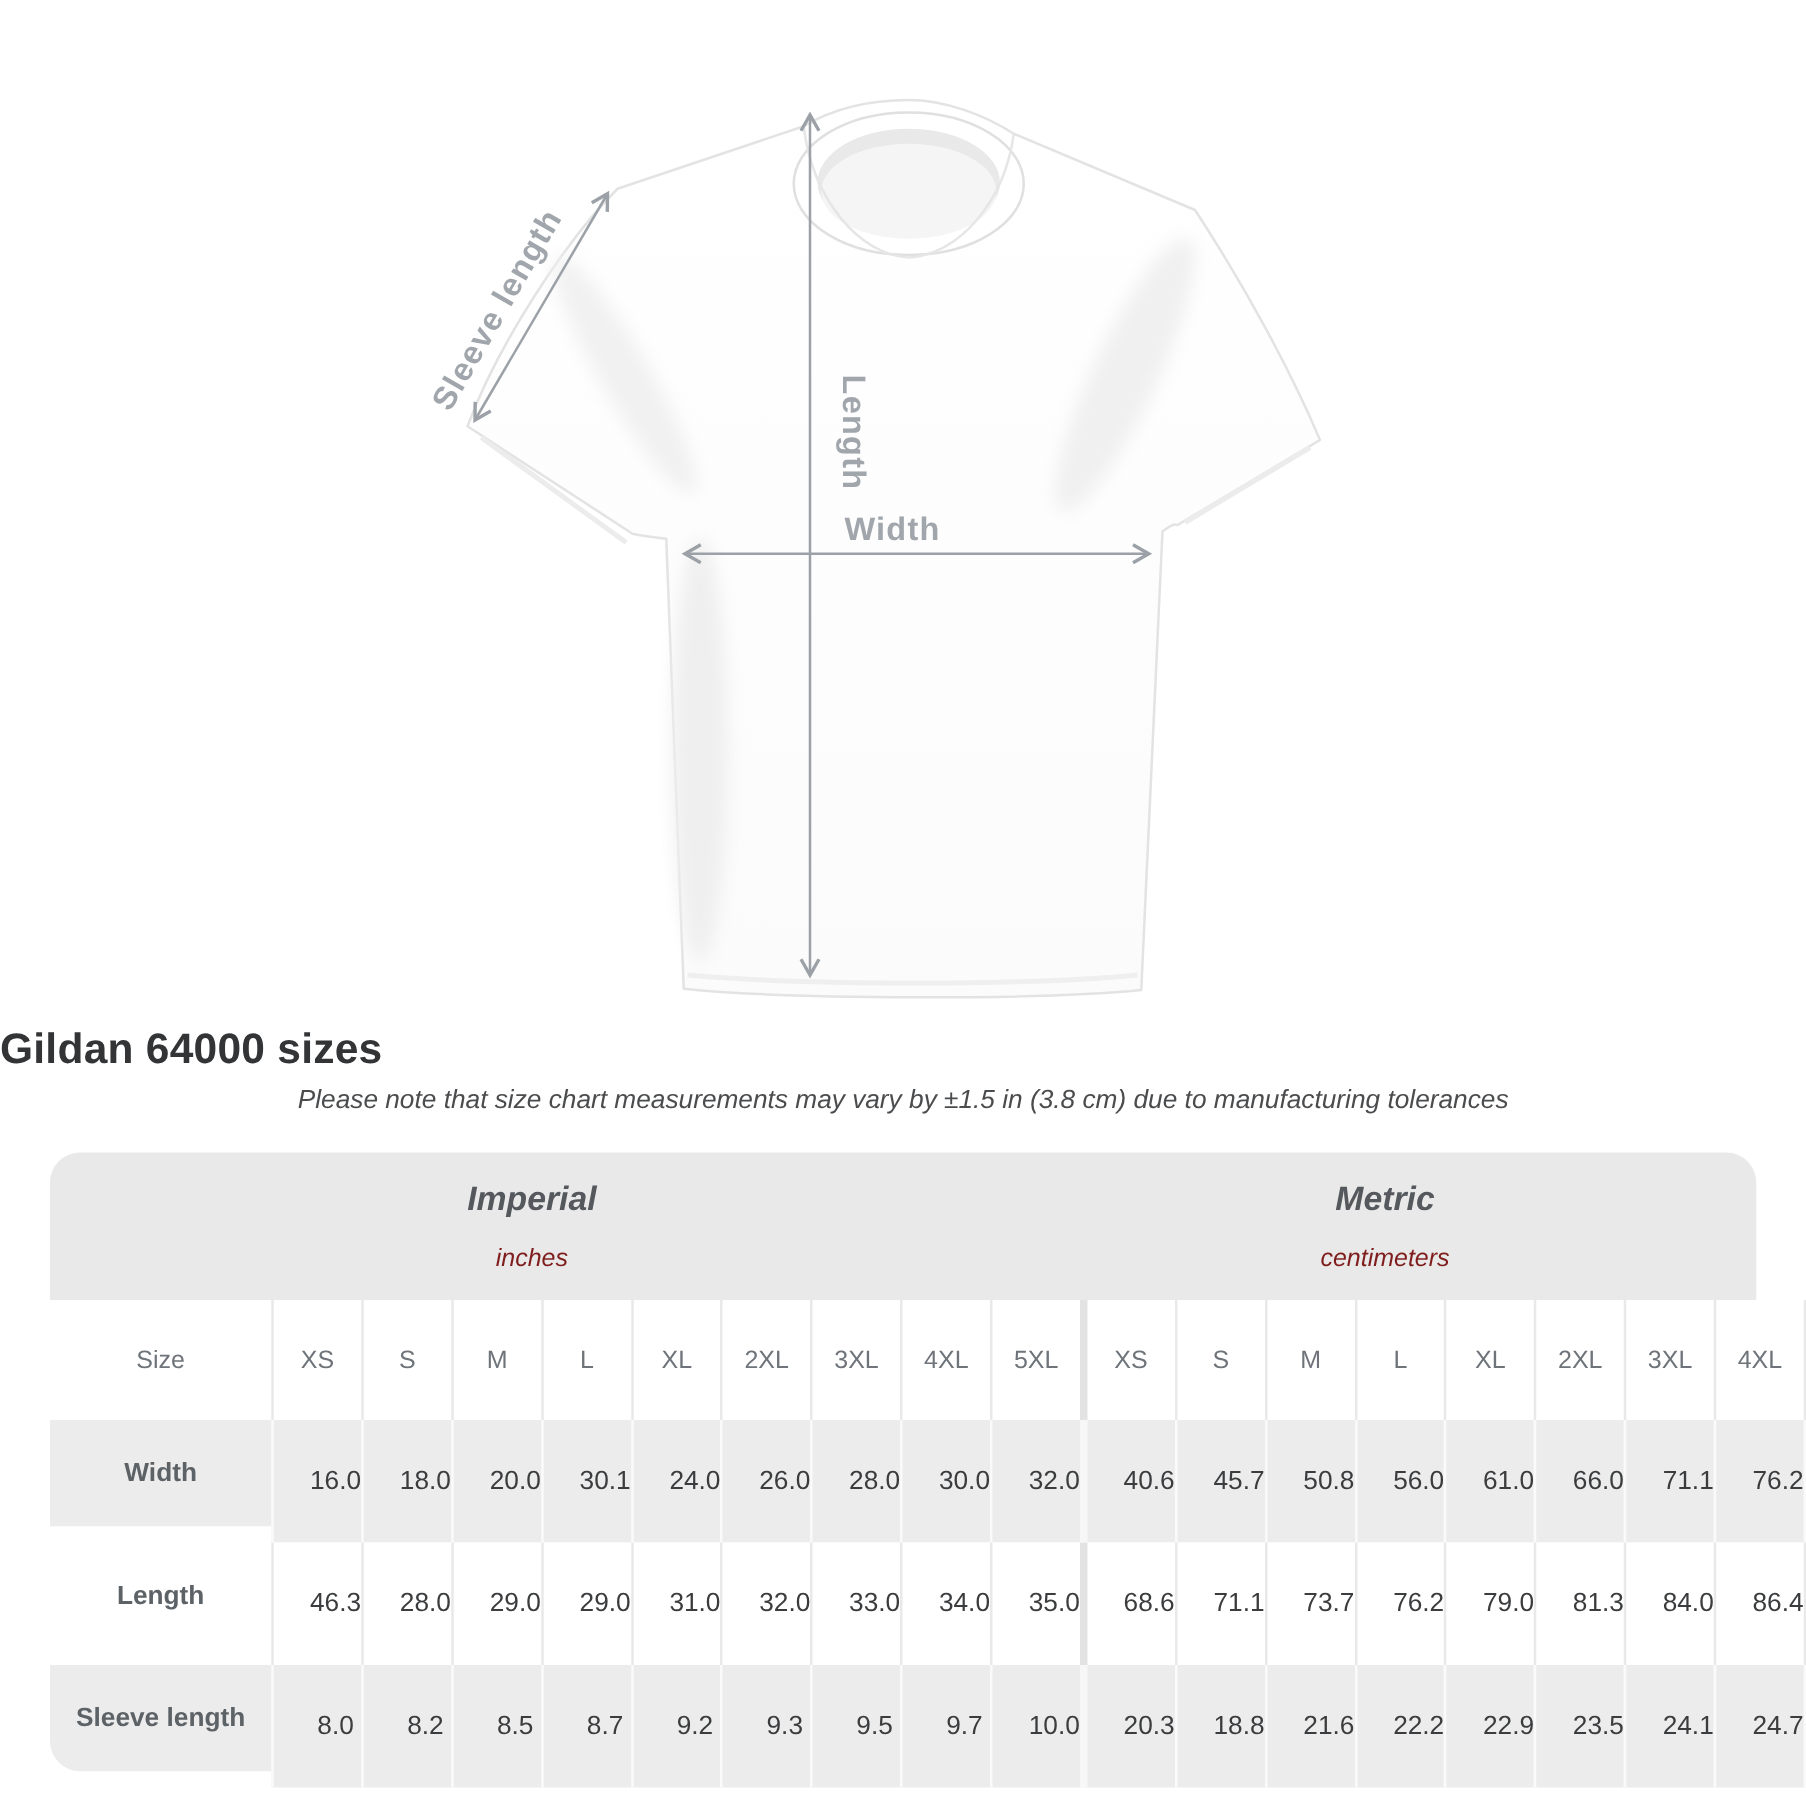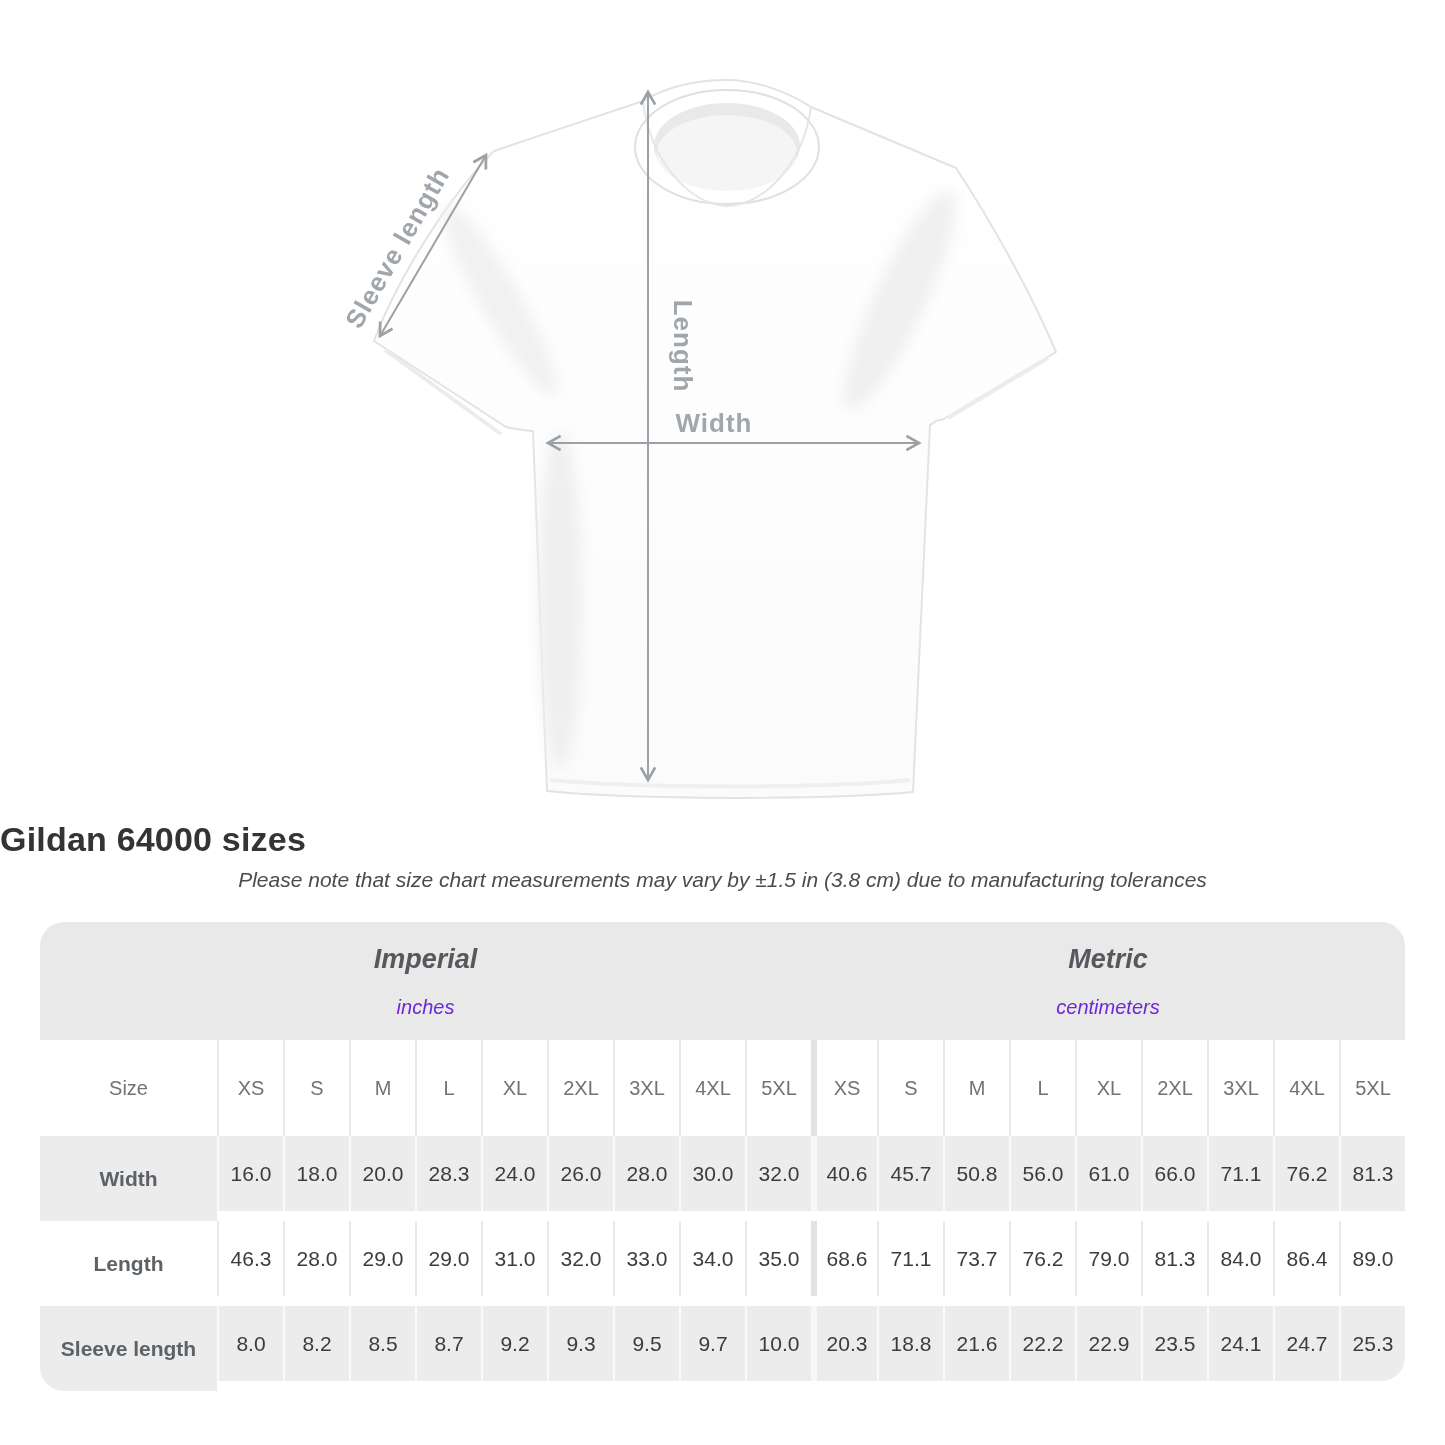--- a/index.html
+++ b/index.html
@@ -8,27 +8,27 @@
   .diagram-wrap{width:1445px;height:808px;position:relative;}
   .diagram-wrap svg{display:block;}
 
   h1.title{margin:12px 0 0 0;text-align:left;font-size:34px;font-weight:bold;color:#333436;letter-spacing:.2px;}
   p.note{margin:9px 0 0 0;text-align:center;font-style:italic;font-size:21px;color:#4b4c4e;}
 
   .size-table{width:1365px;margin:30px 0 0 40px;}
   .band{display:grid;grid-template-columns:771px 594px;background:#e9e9e9;border-radius:24px 24px 0 0;height:118px;}
   .band-group{display:flex;flex-direction:column;align-items:center;justify-content:center;gap:21px;}
   .g-name{font-weight:bold;font-style:italic;font-size:27px;color:#55595e;}
-  .g-unit{font-style:italic;font-size:20px;color:#6d28d9;}
+  .g-unit{font-style:italic;font-size:20px;color:#7f1d1d;}
 
   #grid{display:grid;grid-template-columns:177px repeat(18,1fr);}
   .cell{display:flex;align-items:center;justify-content:center;border-left:2px solid #e9e9e9;background:#ffffff;}
   .cell.lab{border-left:none;font-weight:bold;font-size:21px;color:#5d6267;}
   .cell.szh{height:96px;font-weight:normal;font-size:20px;color:#6e747a;}
-  .cell.val{height:75px;font-size:21px;color:#3b3c3e;}
+  .cell.val{height:98px;font-size:21px;color:#3b3c3e;padding-left:29px;}
   .cell.lab:not(.szh){height:85px;}
   .cell.odd{background:#ececec;border-left-color:#fafafa;}
   .cell.mstart{border-left-width:6px;border-left-color:#e3e3e3;}
   .cell.odd.mstart{border-left-color:#f7f7f7;}
   .cell.blc{border-bottom-left-radius:24px;}
   .cell.brc{border-bottom-right-radius:24px;}
 </style>
 </head>
 <body>
 
@@ -124,21 +124,21 @@
       <div class="cell szh">L</div>
       <div class="cell szh">XL</div>
       <div class="cell szh">2XL</div>
       <div class="cell szh">3XL</div>
       <div class="cell szh">4XL</div>
       <div class="cell szh">5XL</div>
       <div class="cell lab odd">Width</div>
       <div class="cell val odd">16.0</div>
       <div class="cell val odd">18.0</div>
       <div class="cell val odd">20.0</div>
-      <div class="cell val odd">28.3</div>
+      <div class="cell val odd">30.1</div>
       <div class="cell val odd">24.0</div>
       <div class="cell val odd">26.0</div>
       <div class="cell val odd">28.0</div>
       <div class="cell val odd">30.0</div>
       <div class="cell val odd">32.0</div>
       <div class="cell val odd mstart">40.6</div>
       <div class="cell val odd">45.7</div>
       <div class="cell val odd">50.8</div>
       <div class="cell val odd">56.0</div>
       <div class="cell val odd">61.0</div>

